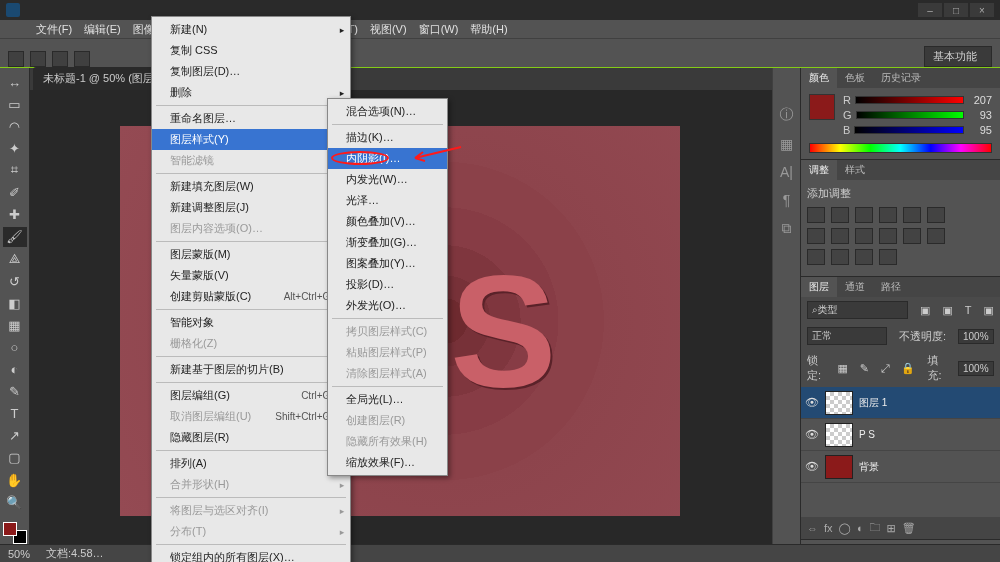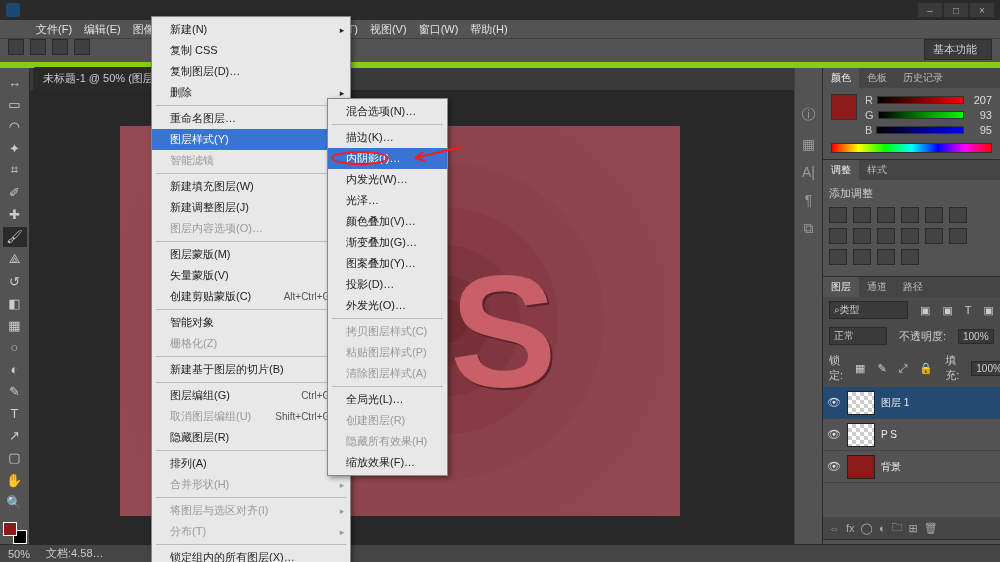--- a/index.html
+++ b/index.html
@@ -4,38 +4,38 @@
 <style>
 * { margin:0; padding:0; box-sizing:border-box; font-family:"Microsoft YaHei",sans-serif; font-size:11px; }
 body { width:1000px; height:562px; background:#535353; color:#ccc; overflow:hidden; position:relative; }
 .titlebar { height:20px; background:#2a2a2a; display:flex; align-items:center; padding:0 6px; }
 .titlebar .logo { width:14px; height:14px; background:#1a4971; border-radius:2px; margin-right:8px; }
 .titlebar .winctl { margin-left:auto; display:flex; gap:2px; }
 .titlebar .winctl span { width:24px; height:14px; background:#3a3a3a; display:flex; align-items:center; justify-content:center; color:#aaa; font-size:10px; }
 .menubar { height:18px; background:#535353; display:flex; align-items:center; padding-left:30px; }
 .menubar .mi { padding:2px 6px; color:#e0e0e0; font-size:11px; }
 .menubar .mi.open { background:#2a2a2a; }
-.optbar { height:30px; background:#535353; border-top:1px solid #404040; border-bottom:6px solid #84cc16; display:flex; align-items:flex-start; padding:0 8px; gap:6px; }
+.optbar { height:30px; background:#535353; border-top:1px solid #404040; border-bottom:1px solid #84cc16; display:flex; align-items:flex-end; padding:0 8px; gap:6px; }
 .optbar .sw { width:16px; height:16px; background:#404040; border:1px solid #2a2a2a; }
 .optbar .right { margin-left:auto; display:flex; align-items:center; gap:4px; }
 .optbar .dd { background:#3a3a3a; border:1px solid #2a2a2a; padding:2px 14px 2px 8px; font-size:11px; color:#ccc; }
 .workspace { position:absolute; top:68px; left:0; right:0; bottom:18px; display:flex; }
 .tools { width:30px; background:#535353; border-right:1px solid #2a2a2a; display:flex; flex-direction:column; align-items:center; padding-top:4px; gap:2px; }
 .tools .tool { width:24px; height:22px; display:flex; align-items:center; justify-content:center; color:#ccc; font-size:13px; position:relative; }
 .tools .tool.active { background:#2a2a2a; }
 .tools .colorsw { margin-top:8px; position:relative; width:24px; height:24px; }
 .tools .colorsw .fg { position:absolute; top:0; left:0; width:14px; height:14px; background:#8b1a1a; border:1px solid #fff; z-index:2; }
 .tools .colorsw .bg { position:absolute; bottom:0; right:0; width:14px; height:14px; background:#000; border:1px solid #fff; }
 .tabstrip { height:22px; background:#3a3a3a; display:flex; align-items:flex-end; }
 .tabstrip .tab { background:#2a2a2a; color:#ccc; padding:4px 24px 4px 10px; font-size:11px; border-top-left-radius:3px; border-top-right-radius:3px; position:relative; margin-left:3px; }
 .canvas-area { flex:1; background:#282828; position:relative; display:flex; flex-direction:column; }
 .canvas-inner { flex:1; position:relative; overflow:hidden; }
 .doccanvas { position:absolute; top:36px; left:90px; width:560px; height:390px; background:radial-gradient(circle at 58% 50%, #6e2a2f 0%, #6e2a2f 6%, #773138 6%, #773138 12%, #7f363e 12%, #7f363e 20%, #873c45 20%, #873c45 30%, #8b4149 30%, #8b4149 42%, #8d444c 42%, #944a53 100%); }
 .doccanvas .s-letter { position:absolute; left:330px; top:125px; font-size:160px; font-weight:900; color:#c96068; font-family:Arial,sans-serif; line-height:1; text-shadow:2px 2px 0 #5a2229; }
-.sidepanels { width:178px; background:#535353; border-left:1px solid #2a2a2a; display:flex; flex-direction:column; }
+.sidepanels { width:200px; background:#535353; border-left:1px solid #2a2a2a; display:flex; flex-direction:column; }
 .panelrail { width:28px; background:#535353; border-left:1px solid #404040; display:flex; flex-direction:column; align-items:center; padding-top:38px; gap:12px; }
 .panelrail span { color:#999; font-size:14px; }
 .panel { border-bottom:1px solid #2a2a2a; }
 .paneltabs { display:flex; background:#454545; height:20px; align-items:flex-end; }
 .paneltabs .pt { padding:3px 8px; font-size:10px; color:#bbb; }
 .paneltabs .pt.active { background:#535353; color:#eee; }
 .colorpanel .body { padding:6px 8px 4px; }
 .colorpanel .swatch { width:26px; height:26px; background:#8b1a1a; border:1px solid #333; float:left; margin-right:8px; }
 .colorpanel .sliders { overflow:hidden; }
 .colorpanel .sliderrow { display:flex; align-items:center; gap:4px; margin-bottom:3px; font-size:10px; }

